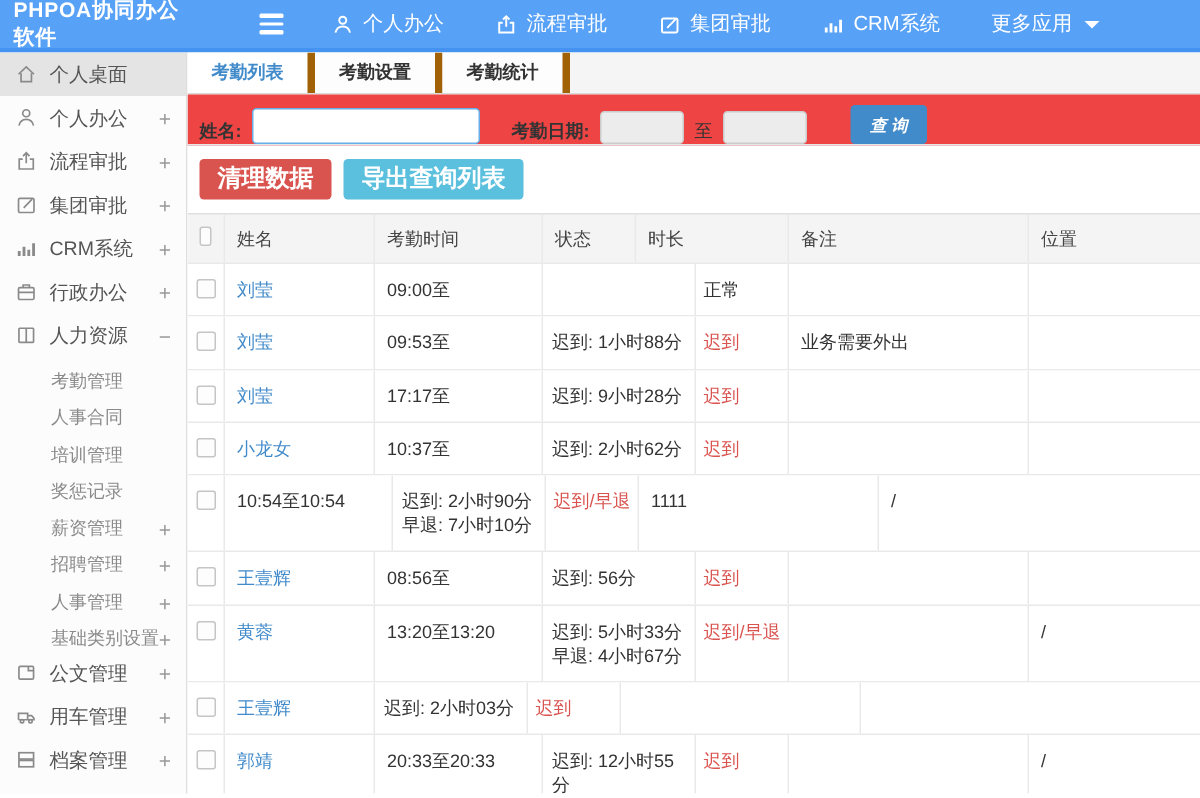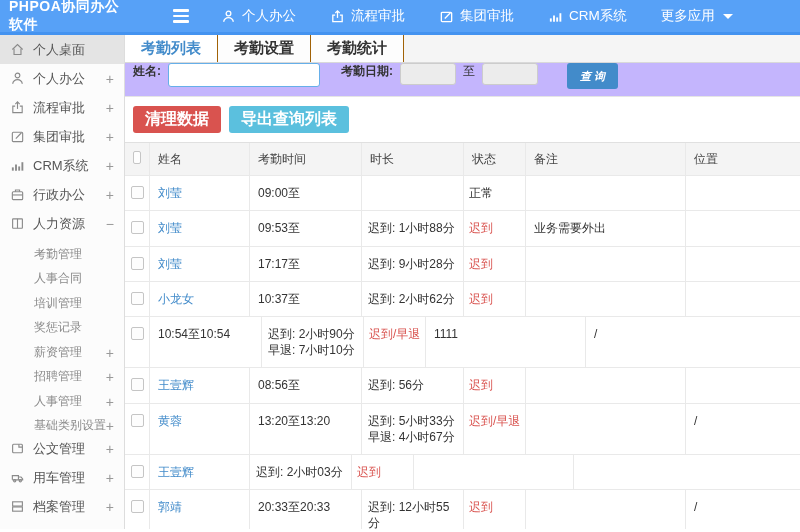--- a/index.html
+++ b/index.html
@@ -28,27 +28,27 @@
   .s-item { position:relative; display:flex; align-items:center; height:29px; padding:0 10px;
     font-size:13px; color:#555; cursor:pointer; }
   .s-item.active { background:#e4e4e4; }
   .s-item svg { width:15px; height:15px; stroke:#8a8a8a; fill:none; stroke-width:1.2; margin-right:8px; flex:none;}
   .s-expand { position:absolute; right:10px; color:#999; font-size:14px; font-weight:400; }
   .s-sub { display:flex; align-items:flex-end; position:relative; height:24.5px; padding:0 10px 0 34px;
     font-size:12px; color:#8a8a8a; cursor:pointer; }
 
   
   .tabbar { display:flex; background:#f5f5f5; border-bottom:1px solid #d9d9d9; height:28px; flex:none;}
-  .tab { padding:0 16px; display:flex; align-items:center; font-size:15px; font-weight:bold;
-    color:#333; background:#fdfdfd; border-right:1px solid #a16207; cursor:pointer; }
+  .tab { padding:0 16px; display:flex; align-items:center; font-size:12px; font-weight:bold;
+    color:#333; background:#fdfdfd; border-right:5px solid #a16207; cursor:pointer; }
   .tab.active { background:#fff; color:#428bca; }
 
   
-  .filterbar { display:flex; align-items:flex-start; height:34px; padding:0 8px; gap:7px;
-    background:#c4b5fd; border-bottom:1px solid #e5e5e5; flex:none; font-size:12px; color:#333; }
+  .filterbar { display:flex; align-items:flex-end; height:34px; padding:0 8px; gap:7px;
+    background:#ef4444; border-bottom:1px solid #e5e5e5; flex:none; font-size:12px; color:#333; }
   .filterbar label { font-weight:bold; }
   .inp-name { width:152px; height:24px; border:1px solid #66afe9; border-radius:3px; padding:0 6px;
     font-size:12px; outline:none; background:#fff; }
   .inp-date { width:56px; height:22px; border:1px solid #ccc; border-radius:3px; background:#ececec;
     font-size:12px; padding:0 4px; }
   .btn-search { margin-left:22px; background:#428bca; color:#fff; border:none; border-radius:3px;
     height:26px; padding:0 13px; font-size:11px; font-weight:bold; cursor:pointer;font-style:italic; }
 
   
   .actionbar { padding:9px 8px; display:flex; gap:8px; flex:none; }
@@ -278,22 +278,22 @@
         <button class="btn btn-info">导出查询列表</button>
       </div>
 
       <div class="table">
         <div class="tr head">
           <div class="td col-check">
               <span class="checkbox"></span>
             </div>
           <div class="td col-name">姓名</div>
           <div class="td col-time">考勤时间</div>
+          <div class="td col-status">状态</div>
           <div class="td col-dur">时长</div>
-          <div class="td col-status">状态</div>
           <div class="td col-note">备注</div>
           <div class="td col-loc">位置</div>
         </div>
 
         <div class="tr">
           <div class="td col-check">
               <span class="checkbox"></span>
             </div>
           <div class="td col-name"><a class="name-link">刘莹</a></div>
           <div class="td col-time">09:00至</div>

